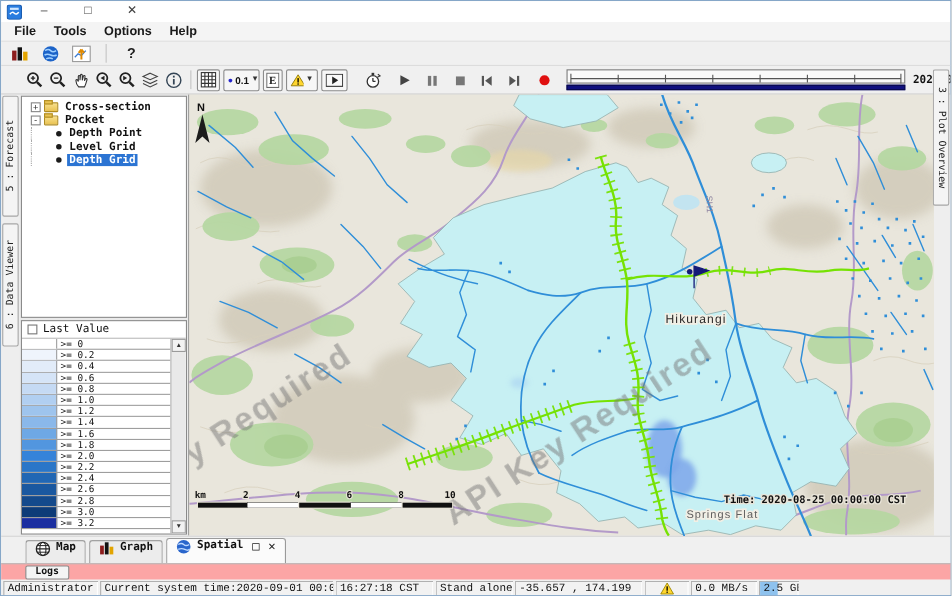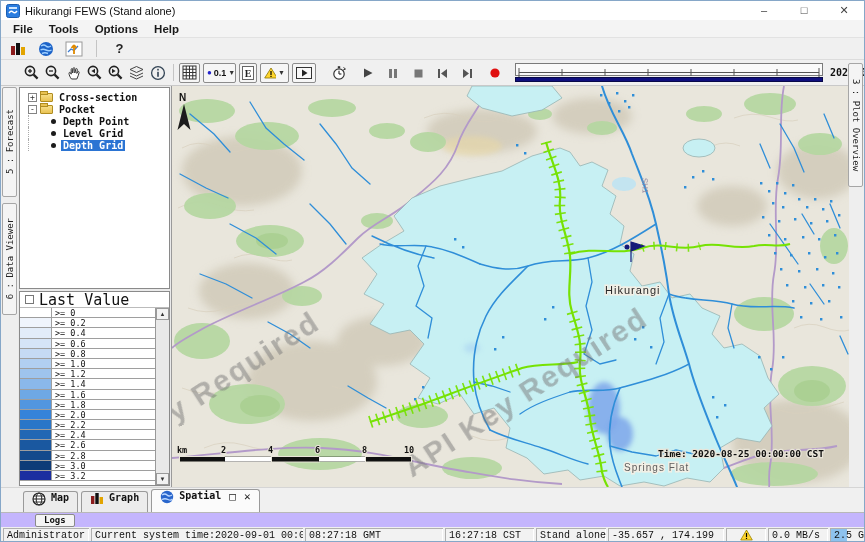--- a/index.html
+++ b/index.html
@@ -49,38 +49,38 @@
   .expander.hidden{visibility:hidden;width:6px;}
   .folder-icon{width:13px;height:9px;background:linear-gradient(#f8e08c,#e9c252);border:1px solid #b08c20;
                border-radius:1px;margin-right:4px;position:relative;flex:0 0 auto;}
   .folder-icon::before{content:'';position:absolute;top:-3px;left:-1px;width:6px;height:2px;background:#e9c252;border:1px solid #b08c20;}
   .bullet-icon{width:5px;height:5px;border-radius:50%;background:#1c1c1c;margin:0 5px 0 2px;flex:0 0 auto;}
   .tree-label{padding:0 2px;}
   .tree-label.selected{background:#2b74d3;color:#fff;}
   .legendbox{flex:1;margin-top:2px;background:#ffffff;border:1px solid #8a8a8a;display:flex;flex-direction:column;overflow:hidden;}
   .lg-head{height:16px;display:flex;align-items:center;gap:5px;padding-left:5px;border-bottom:1px solid #bbb;}
   .lg-chk{width:9px;height:9px;border:1px solid #777;background:#fff;}
-  .lg-chklabel{font-family:"DejaVu Sans Mono",monospace;font-size:15px;color:#111;}
+  .lg-chklabel{font-family:"DejaVu Sans Mono",monospace;font-size:10px;color:#111;}
   .lg-body{flex:1;display:flex;overflow:hidden;}
   .lg-rows{flex:1;overflow:hidden;border-right:1px solid #999;}
   .lg-row{display:flex;height:10.2px;border-bottom:1px solid #9e9e9e;}
   .lg-swatch{width:32px;border-right:1px solid #9e9e9e;flex:0 0 auto;}
   .lg-label{font-family:"DejaVu Sans Mono",monospace;font-size:8.5px;color:#111;padding-left:3px;line-height:10px;white-space:nowrap;}
   .lg-scroll{width:13px;background:#e9e9e9;display:flex;flex-direction:column;justify-content:space-between;}
   .lg-arr{height:12px;border:1px solid #9a9a9a;background:#f2f2f2;font-size:6px;text-align:center;line-height:11px;color:#333;}
   
   .maparea{flex:1;position:relative;background:#e9e6dc;border-left:1px solid #9a9a9a;overflow:hidden;}
   .rstrip{width:17px;background:#eeeeee;}
   
   .bottomtabs{position:absolute;top:486px;left:0;width:865px;height:25px;background:#f0f0f0;display:flex;align-items:flex-end;padding-left:22px;gap:3px;border-top:1px solid #d5d5d5;}
   .btab{height:21px;border:1px solid #9a9a9a;border-bottom:none;background:#ececec;border-radius:3px 3px 0 0;
         display:flex;gap:5px;padding:0 8px;font-family:"DejaVu Sans Mono",monospace;font-size:10px;font-weight:bold;color:#111;}
   .btab.active{background:#fbfbfb;height:23px;}
   .btab .pglyph{font-size:11px;color:#222;margin-left:3px;}
-  .logsrow{position:absolute;top:511px;left:0;width:865px;height:15px;background:#c4b5fd;display:flex;align-items:center;padding-left:34px;border-top:1px solid #b8b8b8;}
+  .logsrow{position:absolute;top:511px;left:0;width:865px;height:15px;background:#fca5a5;display:flex;align-items:center;padding-left:22px;border-top:1px solid #b8b8b8;}
   .logsbtn{height:13px;border:1px solid #8a8a8a;background:#f4f4f4;border-radius:2px;font-family:"DejaVu Sans Mono",monospace;
            font-size:9px;font-weight:bold;color:#111;display:flex;align-items:center;padding:0 8px;}
   
   .statusbar{position:absolute;top:526px;left:0;width:865px;height:16px;background:#f0f0f0;display:flex;gap:2px;padding:1px 0 0 2px;}
   .scell{position:relative;height:14px;background:#f2f2f2;box-shadow:inset 1px 1px 0 #b0b0b0,inset -1px -1px 0 #ffffff;
          display:flex;align-items:center;padding:0 4px;font-family:Liberation Mono, monospace;font-size:10px;color:#111;
          white-space:nowrap;overflow:hidden;flex:0 0 auto;}
   .cs0{width:86px;}.cs1{width:212px;}.cs2{width:138px;}.cs3{width:89px;}.cs4{width:70px;}
   .cs5{width:116px;}.cs6{width:40px;justify-content:center;}.cs7{width:60px;}.cs8{width:36px;}
   .memfill{position:absolute;left:1px;top:1px;bottom:1px;background:#8ec2ee;}
@@ -90,21 +90,20 @@
 <body>
 
 <div id="win">
 
   <div class="titlebar">
     <svg width="14" height="14">
         <rect x="0.5" y="0.5" width="13" height="13" rx="2" fill="#2a7de0" stroke="#1a5cb0"></rect>
         <rect x="3" y="3" width="8" height="2" fill="#cfe6ff"></rect>
         <path d="M3,9 Q5,6 7,8 T11,7" stroke="#fff" stroke-width="1.4" fill="none"></path>
       </svg>
-    <span class="title-text">Hikurangi FEWS  (Stand alone)</span>
     <span class="wbtn">–</span>
     <span class="wbtn">□</span>
     <span class="wbtn">✕</span>
   </div>
 
   <div class="menubar">
       <span class="menu-item">File</span>
       <span class="menu-item">Tools</span>
       <span class="menu-item">Options</span>
       <span class="menu-item">Help</span>
@@ -566,23 +565,20 @@
     <div class="logsbtn">Logs</div>
   </div>
 
   <div class="statusbar">
       <div class="scell cs0">
         <span class="sctext">Administrator</span>
       </div>
       <div class="scell cs1">
         <span class="sctext">Current system time:2020-09-01 00:00 CST</span>
       </div>
-      <div class="scell cs2">
-        <span class="sctext">08:27:18 GMT</span>
-      </div>
       <div class="scell cs3">
         <span class="sctext">16:27:18 CST</span>
       </div>
       <div class="scell cs4">
         <span class="sctext">Stand alone</span>
       </div>
       <div class="scell cs5">
         <span class="sctext">-35.657 , 174.199</span>
       </div>
       <div class="scell cs6">

